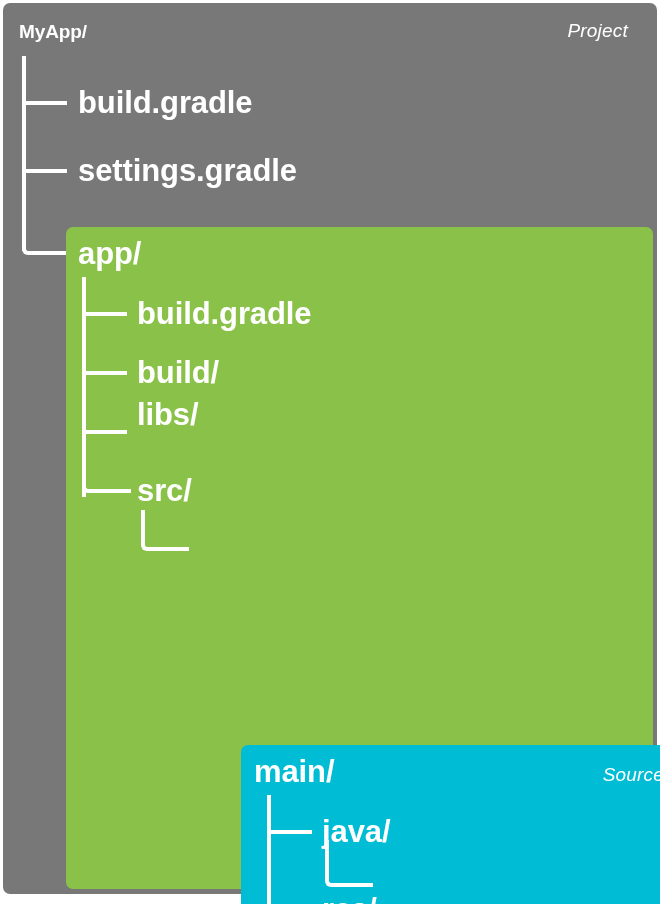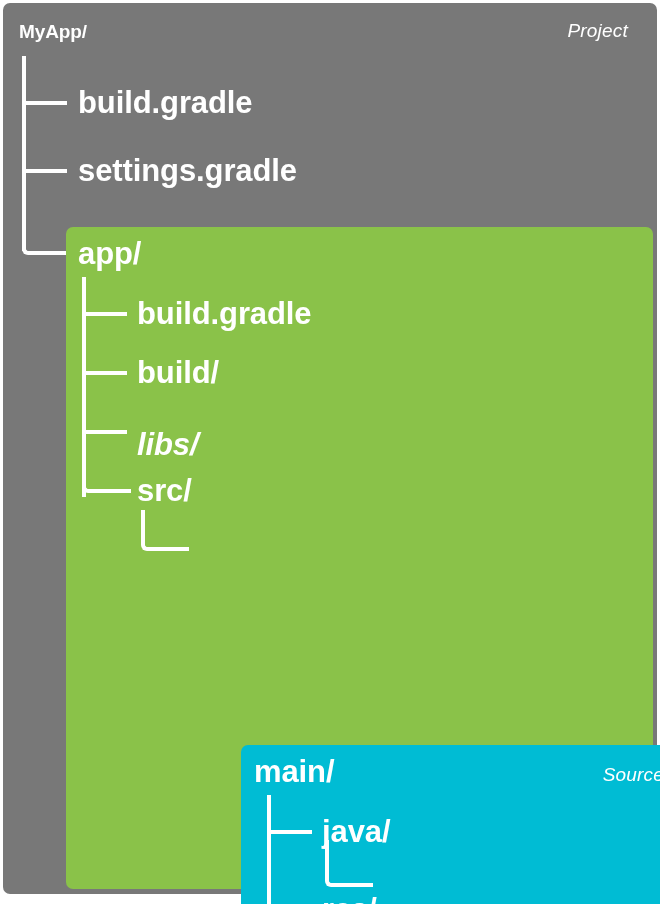--- a/index.html
+++ b/index.html
@@ -103,21 +103,21 @@
 
     <div class="stroke v-stroke" style="left: 16px; top: 50px; height: 220px;"></div>
 
     <div class="stroke h-stroke" style="left: 16px; top: 85px; width: 45px;"></div>
     <span class="node-label" style="left: 71px; top: 75px;">build.gradle</span>
 
     <div class="stroke h-stroke" style="left: 16px; top: 144px; width: 45px;"></div>
     <span class="node-label" style="left: 71px; top: 134px;">build/</span>
 
     <div class="stroke h-stroke" style="left: 16px; top: 203px; width: 45px;"></div>
-    <span class="node-label" style="left: 71px; top: 206px; font-style: italic;">libs/</span>
+    <span class="node-label" style="left: 71px; top: 176px;">libs/</span>
 
     <div class="elbow" style="left: 16px; top: 224px; width: 45px; height: 38px;"></div>
     <span class="node-label" style="left: 71px; top: 252px;">src/</span>
 
     <div class="elbow" style="left: 75px; top: 283px; width: 44px; height: 37px;"></div>
 
     <div class="panel" id="sourceset-panel">
 
       <span class="panel-tag" id="tag-sourceset">Sourceset</span>
 

